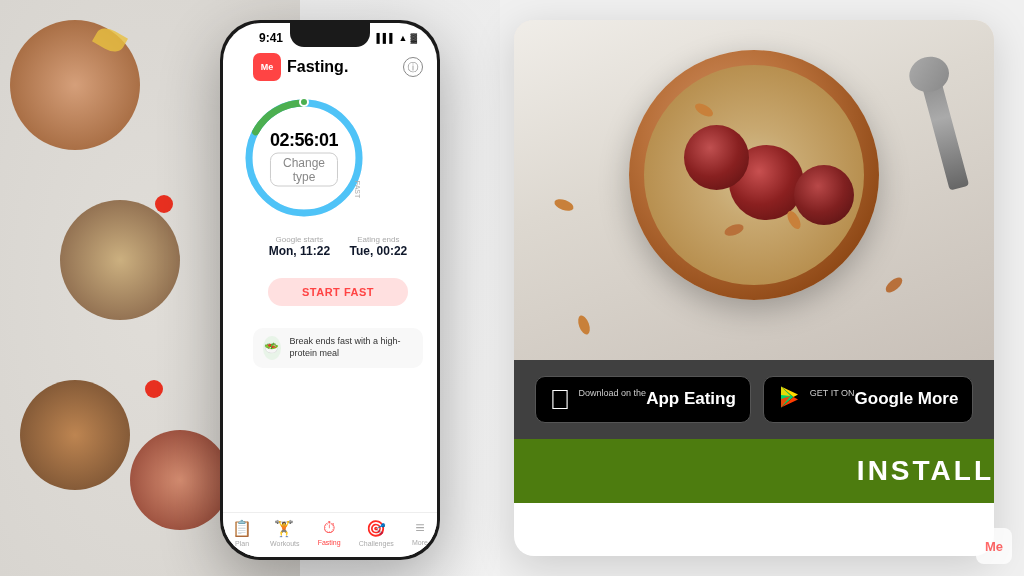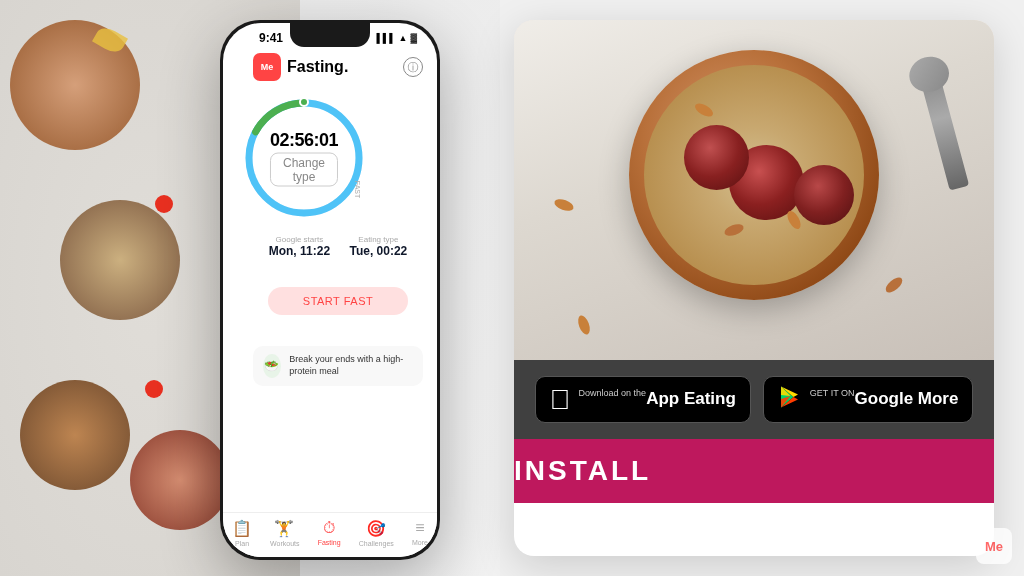--- a/index.html
+++ b/index.html
@@ -213,28 +213,28 @@
       padding: 4px 20px;
       margin-top: 4px;
     }
     .eating-time-block { text-align: center; }
     .eating-label { font-size: 8px; color: #aaa; }
     .eating-value { font-size: 12px; font-weight: 600; color: #0f172a; }
 
     
     .start-fast-btn {
       display: block;
-      margin: 25px auto;
+      margin: 16px auto;
       background: #ffe0e0;
       color: #ff4444;
       border: none;
       border-radius: 20px;
       padding: 8px 30px;
       font-size: 11px;
-      font-weight: 400;
+      font-weight: 700;
       letter-spacing: 0.5px;
       cursor: pointer;
       width: 140px;
       text-align: center;
     }
 
     
     .after-fasting-section {
       padding: 6px 14px;
     }
@@ -429,25 +429,25 @@
     }
     .store-btn-name {
       font-size: 17px;
       font-weight: 700;
       color: #fff;
       line-height: 1.2;
     }
 
     
     .install-btn {
-      background: #be185d;
+      background: #4d7c0f;
       height: 64px;
       display: flex;
       align-items: center;
-      justify-content: flex-start;
+      justify-content: flex-end;
       cursor: pointer;
     }
     .install-btn span {
       font-size: 28px;
       font-weight: 900;
       color: #fff;
       letter-spacing: 3px;
       text-transform: uppercase;
     }
 
@@ -530,31 +530,31 @@
           <span class="fast-label">FAST</span>
         </div>
       </div>
 
       <div class="eating-times">
         <div class="eating-time-block">
           <div class="eating-label">Google starts</div>
           <div class="eating-value">Mon, 11:22</div>
         </div>
         <div class="eating-time-block">
-          <div class="eating-label">Eating type</div>
+          <div class="eating-label">Eating ends</div>
           <div class="eating-value">Tue, 00:22</div>
         </div>
       </div>
 
       <button class="start-fast-btn">START FAST</button>
 
       <div class="after-fasting-section">
         <div class="after-fasting-card">
           <div class="after-fasting-icon">🥗</div>
-          <div class="after-fasting-text">Break your ends with a high-protein meal</div>
+          <div class="after-fasting-text">Break ends fast with a high-protein meal</div>
         </div>
       </div>
 
       <div class="bottom-nav">
         <div class="nav-item">
           <span class="nav-icon">📋</span>
           <span class="nav-label">Plan</span>
         </div>
         <div class="nav-item">
           <span class="nav-icon">🏋</span>

